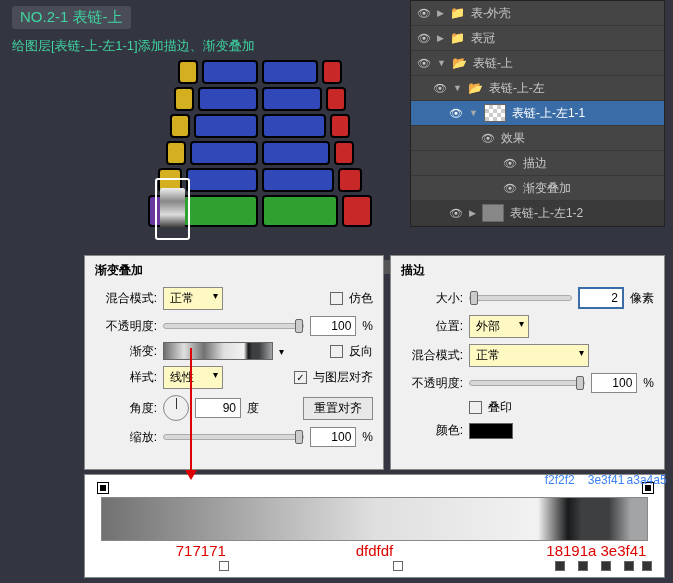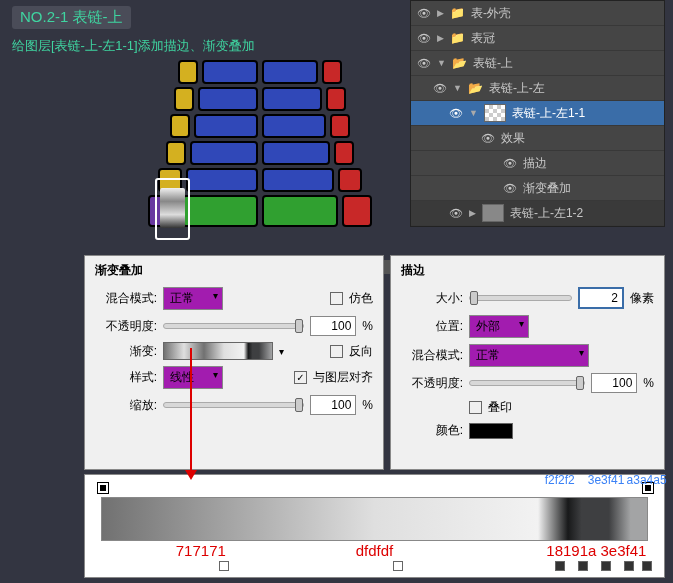--- a/index.html
+++ b/index.html
@@ -42,21 +42,21 @@
 .ind-5 { padding-left: 92px; }
 
 
 .panel { position: absolute; background: #f0f0f0; border: 1px solid #888; font-size: 12px; }
 .panel-left { left: 84px; top: 255px; width: 300px; height: 215px; }
 .panel-right { left: 390px; top: 255px; width: 275px; height: 215px; }
 .panel-title { padding: 6px 10px 2px; font-weight: bold; }
 .section-title { margin: 4px 16px 2px; font-size: 12px; }
 .field-row { display: flex; align-items: center; margin: 6px 0; padding: 0 10px; gap: 6px; }
 .field-label { width: 62px; text-align: right; font-size: 12px; }
-.combo { background: #a21caf; border: 1px solid #888; padding: 2px 18px 2px 6px; font-size: 12px; position: relative; min-width: 60px; }
+.combo { background: #fef9c3; border: 1px solid #888; padding: 2px 18px 2px 6px; font-size: 12px; position: relative; min-width: 60px; }
 .combo::after { content: "▾"; position: absolute; right: 4px; top: 2px; font-size: 10px; }
 .checkbox { width: 13px; height: 13px; border: 1px solid #666; display: inline-flex; align-items: center; justify-content: center; font-size: 10px; }
 .slider-track { height: 6px; background: #d8d8d8; border: 1px solid #aaa; flex: 1; position: relative; border-radius: 3px; }
 .slider-thumb { position: absolute; width: 8px; height: 14px; background: #ccc; border: 1px solid #666; top: -5px; border-radius: 2px; }
 .num-input { width: 46px; text-align: right; padding: 2px 4px; border: 1px solid #888; background: #fff; font-size: 12px; }
 .num-input.active { border: 2px solid #3a6da8; }
 .grad-preview { width: 110px; height: 18px; border: 1px solid #666; background: linear-gradient(90deg,#717171,#dfdfdf,#717171,#dfdfdf,#f2f2f2 74%,#18191a 78%,#3e3f41 82%,#3e3f41 88%,#a3a4a5); }
 .grad-tri { font-size: 10px; }
 .btn { background: #e8e8e8; border: 1px solid #888; padding: 2px 10px; font-size: 12px; cursor: pointer; }
 .color-swatch { width: 44px; height: 16px; background: #000; border: 1px solid #666; }
@@ -201,20 +201,30 @@
     <span>反向</span>
   </div>
   <div class="field-row">
     <span class="field-label">样式:</span>
     <span class="combo">线性</span>
     <span style="flex:1"></span>
     <span class="checkbox">✓</span>
     <span>与图层对齐</span>
   </div>
   <div class="field-row">
+    <span class="field-label">角度:</span>
+    <span style="width:26px;height:26px;border:1px solid #888;border-radius:50%;display:inline-block;position:relative">
+        <span style="position:absolute;left:50%;top:2px;width:1px;height:11px;background:#333"></span>
+      </span>
+    <input class="num-input" value="90" style="">
+    <span>度</span>
+    <span style="flex:1"></span>
+    <button class="btn">重置对齐</button>
+  </div>
+  <div class="field-row">
     <span class="field-label">缩放:</span>
     <div class="slider-track">
         <div class="slider-thumb" style="right:0"></div>
       </div>
     <input class="num-input" value="100" style="">
     <span>%</span>
   </div>
 </div>
 
 <div class="red-arrow"></div>

